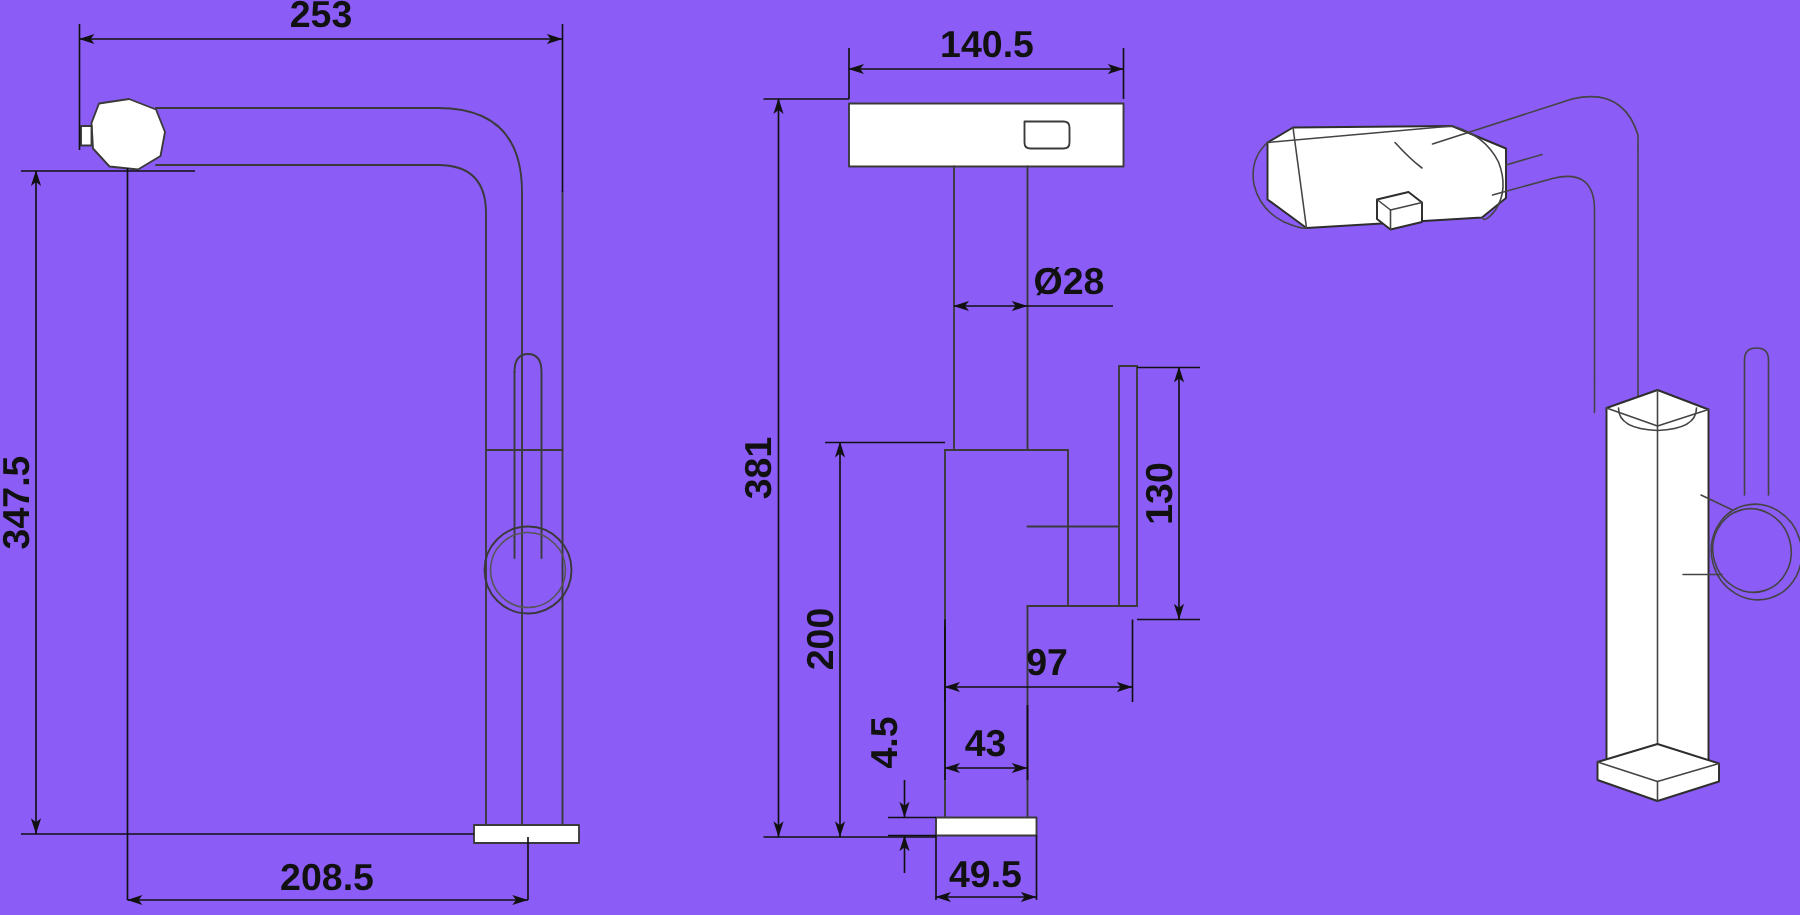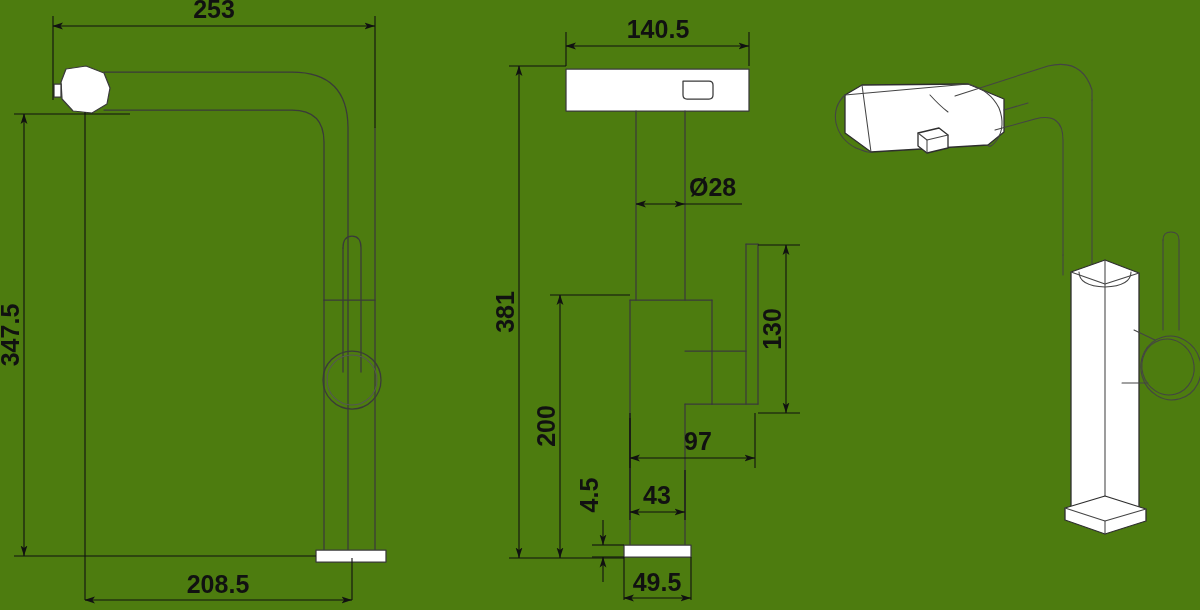--- a/index.html
+++ b/index.html
@@ -7,21 +7,21 @@
     padding: 0;
     background: #ffffff;
   }
   body {
     font-family: "Liberation Sans", sans-serif;
   }
   #sheet {
     position: relative;
     width: 1200px;
     height: 610px;
-    background: #4d7c0f;
+    background: #8b5cf6;
     overflow: hidden;
   }
   #sheet svg {
     display: block;
   }
   .dim-text {
     font-family: "Liberation Sans", sans-serif;
     font-weight: bold;
     font-size: 25px;
     fill: #111111;

